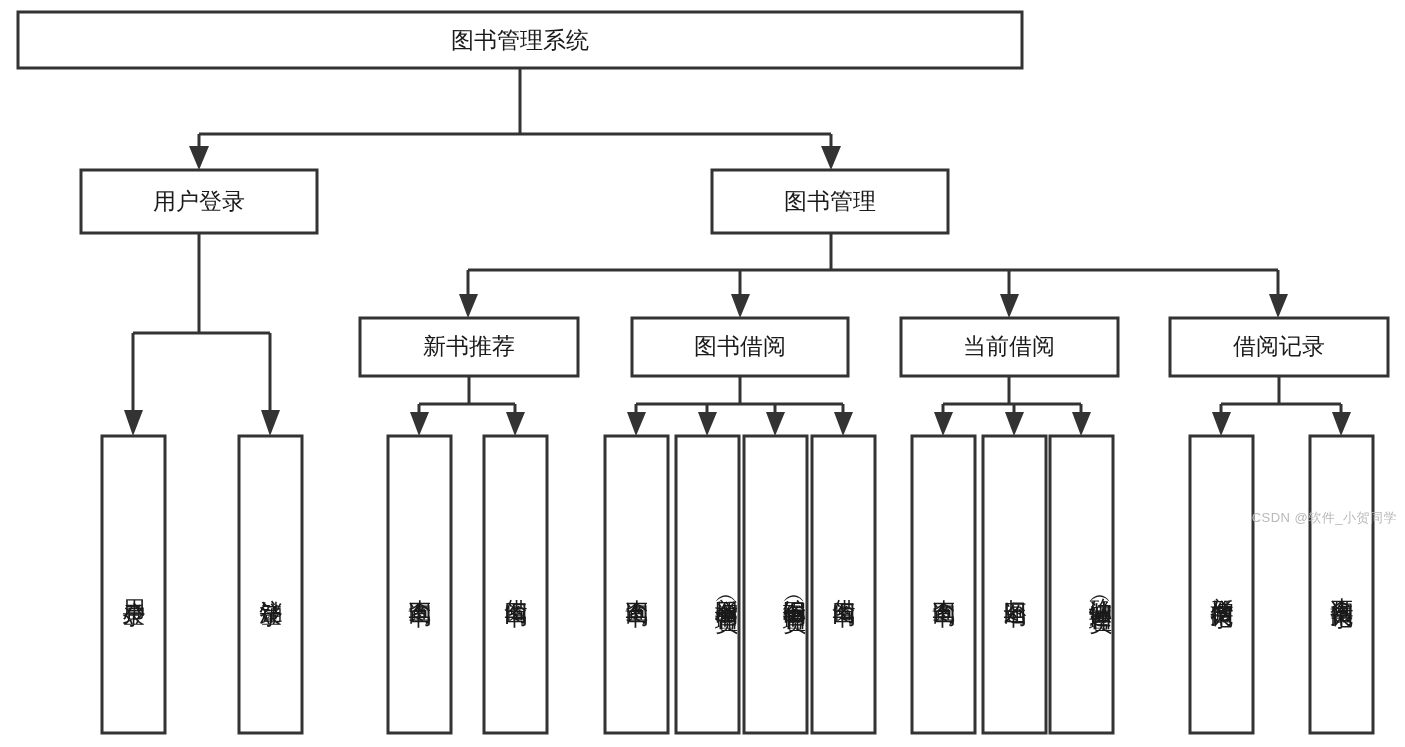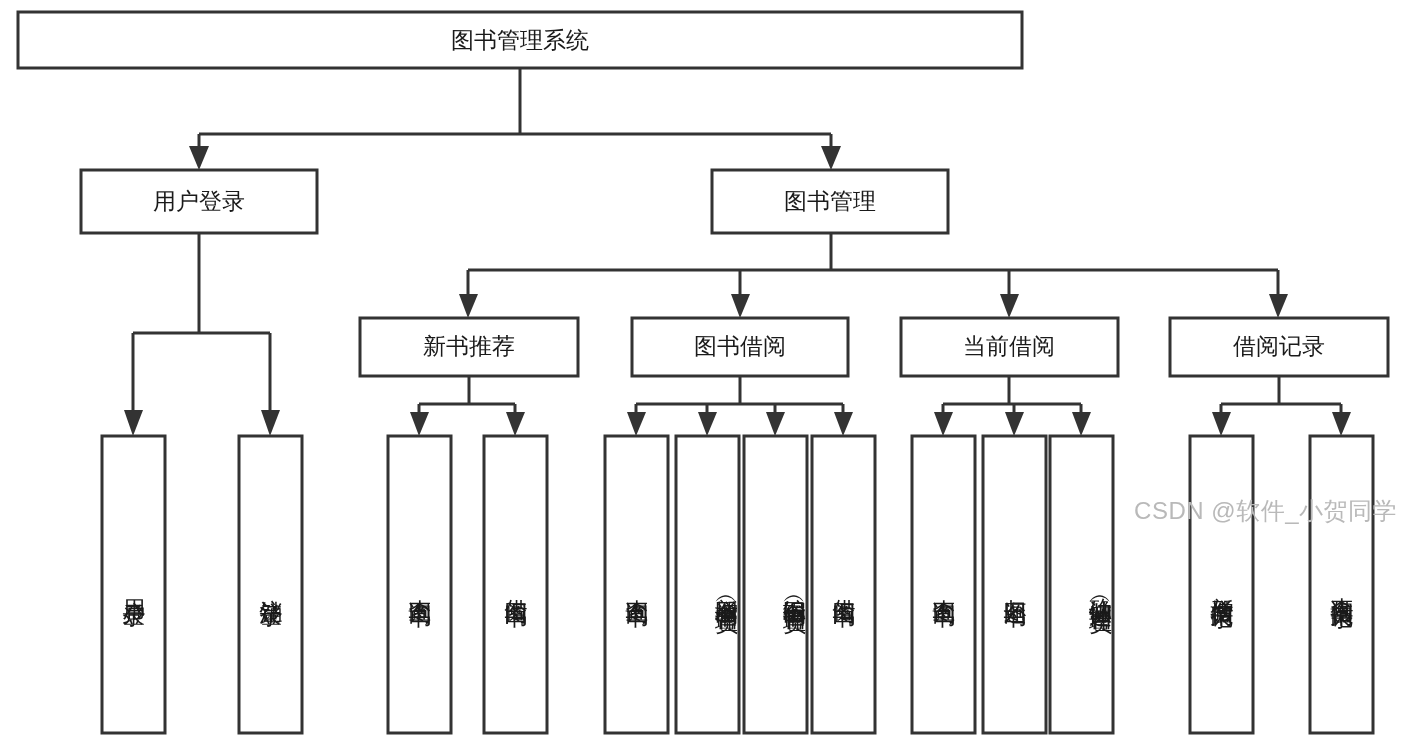--- a/index.html
+++ b/index.html
@@ -63,21 +63,21 @@
     align-items: center;
     justify-content: center;
     white-space: nowrap;
     pointer-events: none;
   }
   #watermark {
     position: absolute;
     right: 8px;
     bottom: 4px;
     font-family: "Liberation Sans", "DejaVu Sans", sans-serif;
-    font-size: 24px;
+    font-size: 13px;
     color: #b9b9b9;
     white-space: nowrap;
     letter-spacing: 0.5px;
   }
 </style>
 </head>
 <body>
 
 <div id="diagram-root">
 

